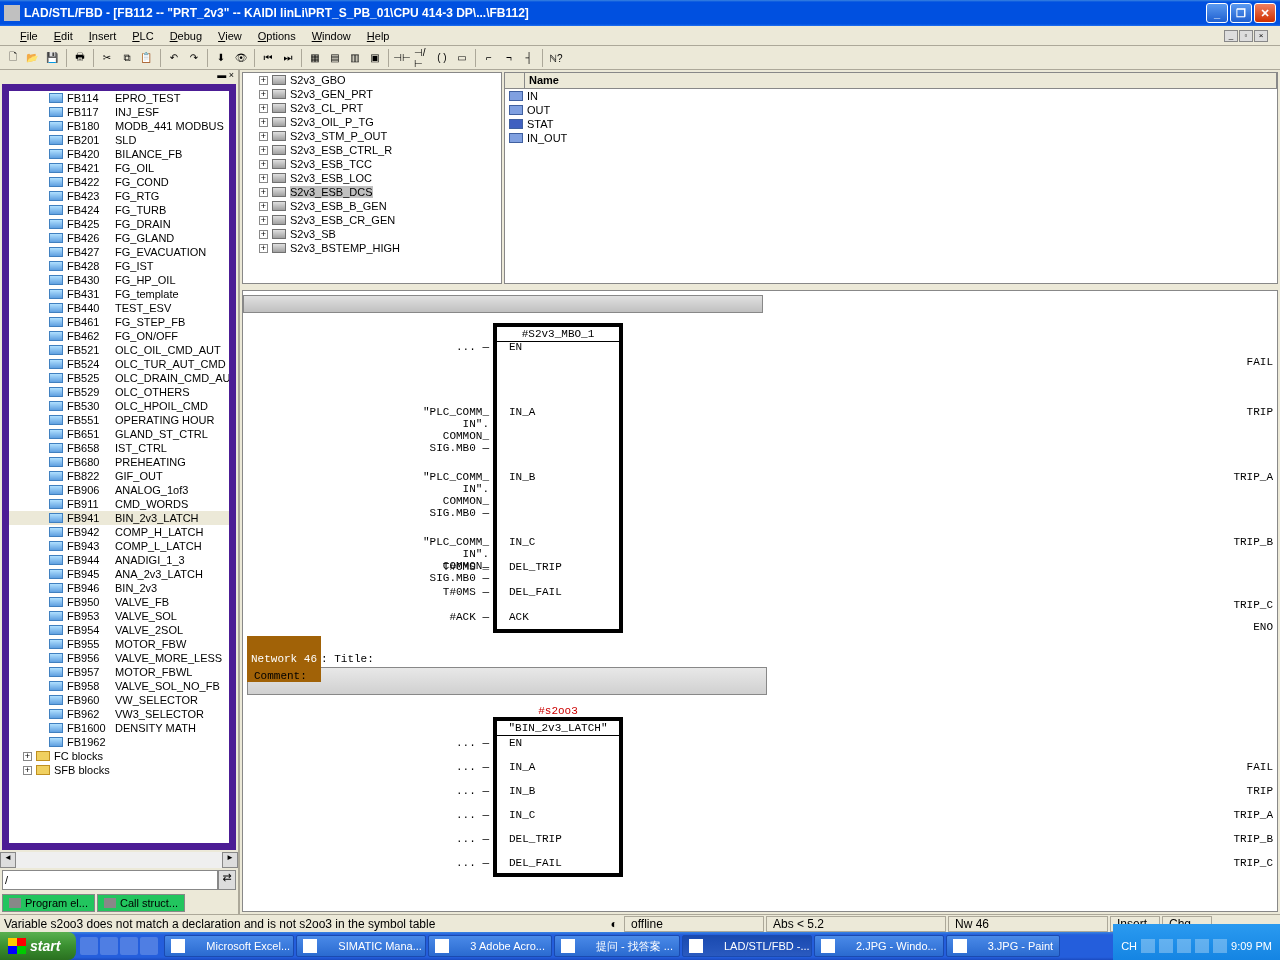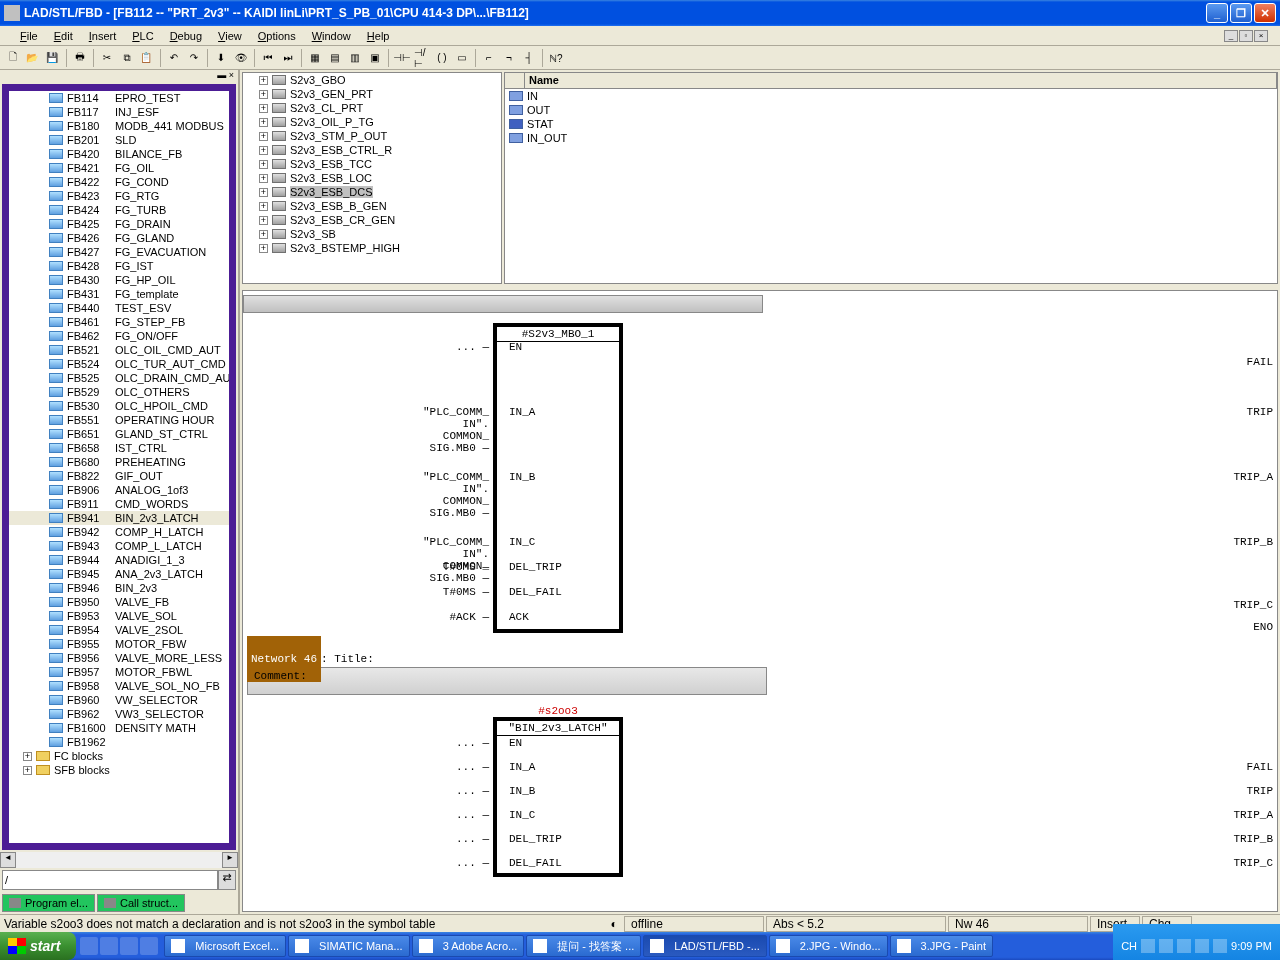--- a/index.html
+++ b/index.html
@@ -68,21 +68,21 @@
 .nwheader .nwlbl { background: #a16207; color: #fff; padding: 17px 4px; text-align: right; }
 .commentbox { border: 1px solid #888; background: linear-gradient(#e8e8e8,#d0d0d0); padding: 2px 6px; margin: 2px 4px; width: 520px; height: 28px; }
 .statusbar { height: 18px; background: #ece9d8; border-top: 1px solid #aca899; display: flex; align-items: center; font-size: 12px; padding: 0 4px; }
 .statusbar .cell { border: 1px solid #aca899; padding: 0 6px; height: 16px; margin-right: 2px; display: flex; align-items: center; }
 .taskbar { height: 28px; background: linear-gradient(to bottom, #3a84e0, #245edc 10%, #245edc 90%, #1a4ac0); display: flex; align-items: center; color: #fff; font-size: 11px; }
 .taskbar .start { height: 28px; background: linear-gradient(to bottom, #5ab050, #3a9030 50%, #2a7020); padding: 0 16px 0 8px; display: flex; align-items: center; font-weight: bold; font-style: italic; font-size: 14px; border-radius: 0 8px 8px 0; }
 .taskbar .start .winlogo { width: 18px; height: 16px; margin-right: 4px; background: conic-gradient(#f00 0 25%, #0c0 25% 50%, #00f 50% 75%, #fc0 75% 100%); }
 .taskbar .ql { display: flex; gap: 2px; margin: 0 4px; }
 .taskbar .ql .qi { width: 18px; height: 18px; background: rgba(255,255,255,0.2); border-radius: 2px; }
 .taskbar .tasks { flex: 1; display: flex; gap: 2px; padding: 2px; overflow: hidden; }
-.taskbar .task { height: 22px; background: linear-gradient(to bottom, #4a8ae8, #2a6ad0); border: 1px solid #1a4ab0; border-radius: 2px; padding: 0 6px; display: flex; align-items: center; gap: 10px; max-width: 130px; overflow: hidden; white-space: nowrap; }
+.taskbar .task { height: 22px; background: linear-gradient(to bottom, #4a8ae8, #2a6ad0); border: 1px solid #1a4ab0; border-radius: 2px; padding: 0 6px; display: flex; align-items: center; gap: 21px; max-width: 130px; overflow: hidden; white-space: nowrap; }
 .taskbar .task.active { background: linear-gradient(to bottom, #1a4ab0, #2a5ac0); }
 .taskbar .task .ticon { width: 14px; height: 14px; background: #fff; flex-shrink: 0; }
 .taskbar .tray { background: linear-gradient(to bottom, #2a9af0, #1080e0); height: 44px; display: flex; align-items: center; padding: 0 8px; gap: 4px; }
 .taskbar .tray .ticon { width: 14px; height: 14px; background: rgba(255,255,255,0.3); }
 </style>
 </head>
 <body>
 
 <div class="titlebar">
   <div class="icon"></div>
@@ -589,21 +589,21 @@
 
     </div>
   </div>
 </div>
 
 <div class="statusbar">
   <div style="flex:0 0 600px">Variable s2oo3 does not match a declaration and is not s2oo3  in the symbol table</div>
   <div style="width:20px;text-align:center">◐</div>
   <div class="cell" style="width:140px">offline</div>
   <div class="cell" style="width:180px">Abs &lt; 5.2</div>
-  <div class="cell" style="width:140px">Nw 46</div>
+  <div class="cell" style="width:160px">Nw 46</div>
   <div class="cell" style="width:50px">Insert</div>
   <div class="cell" style="width:50px">Chg</div>
 </div>
 
 <div class="taskbar">
   <div class="start">
     <div class="winlogo"></div>
     <span>start</span>
   </div>
   <div class="ql">

